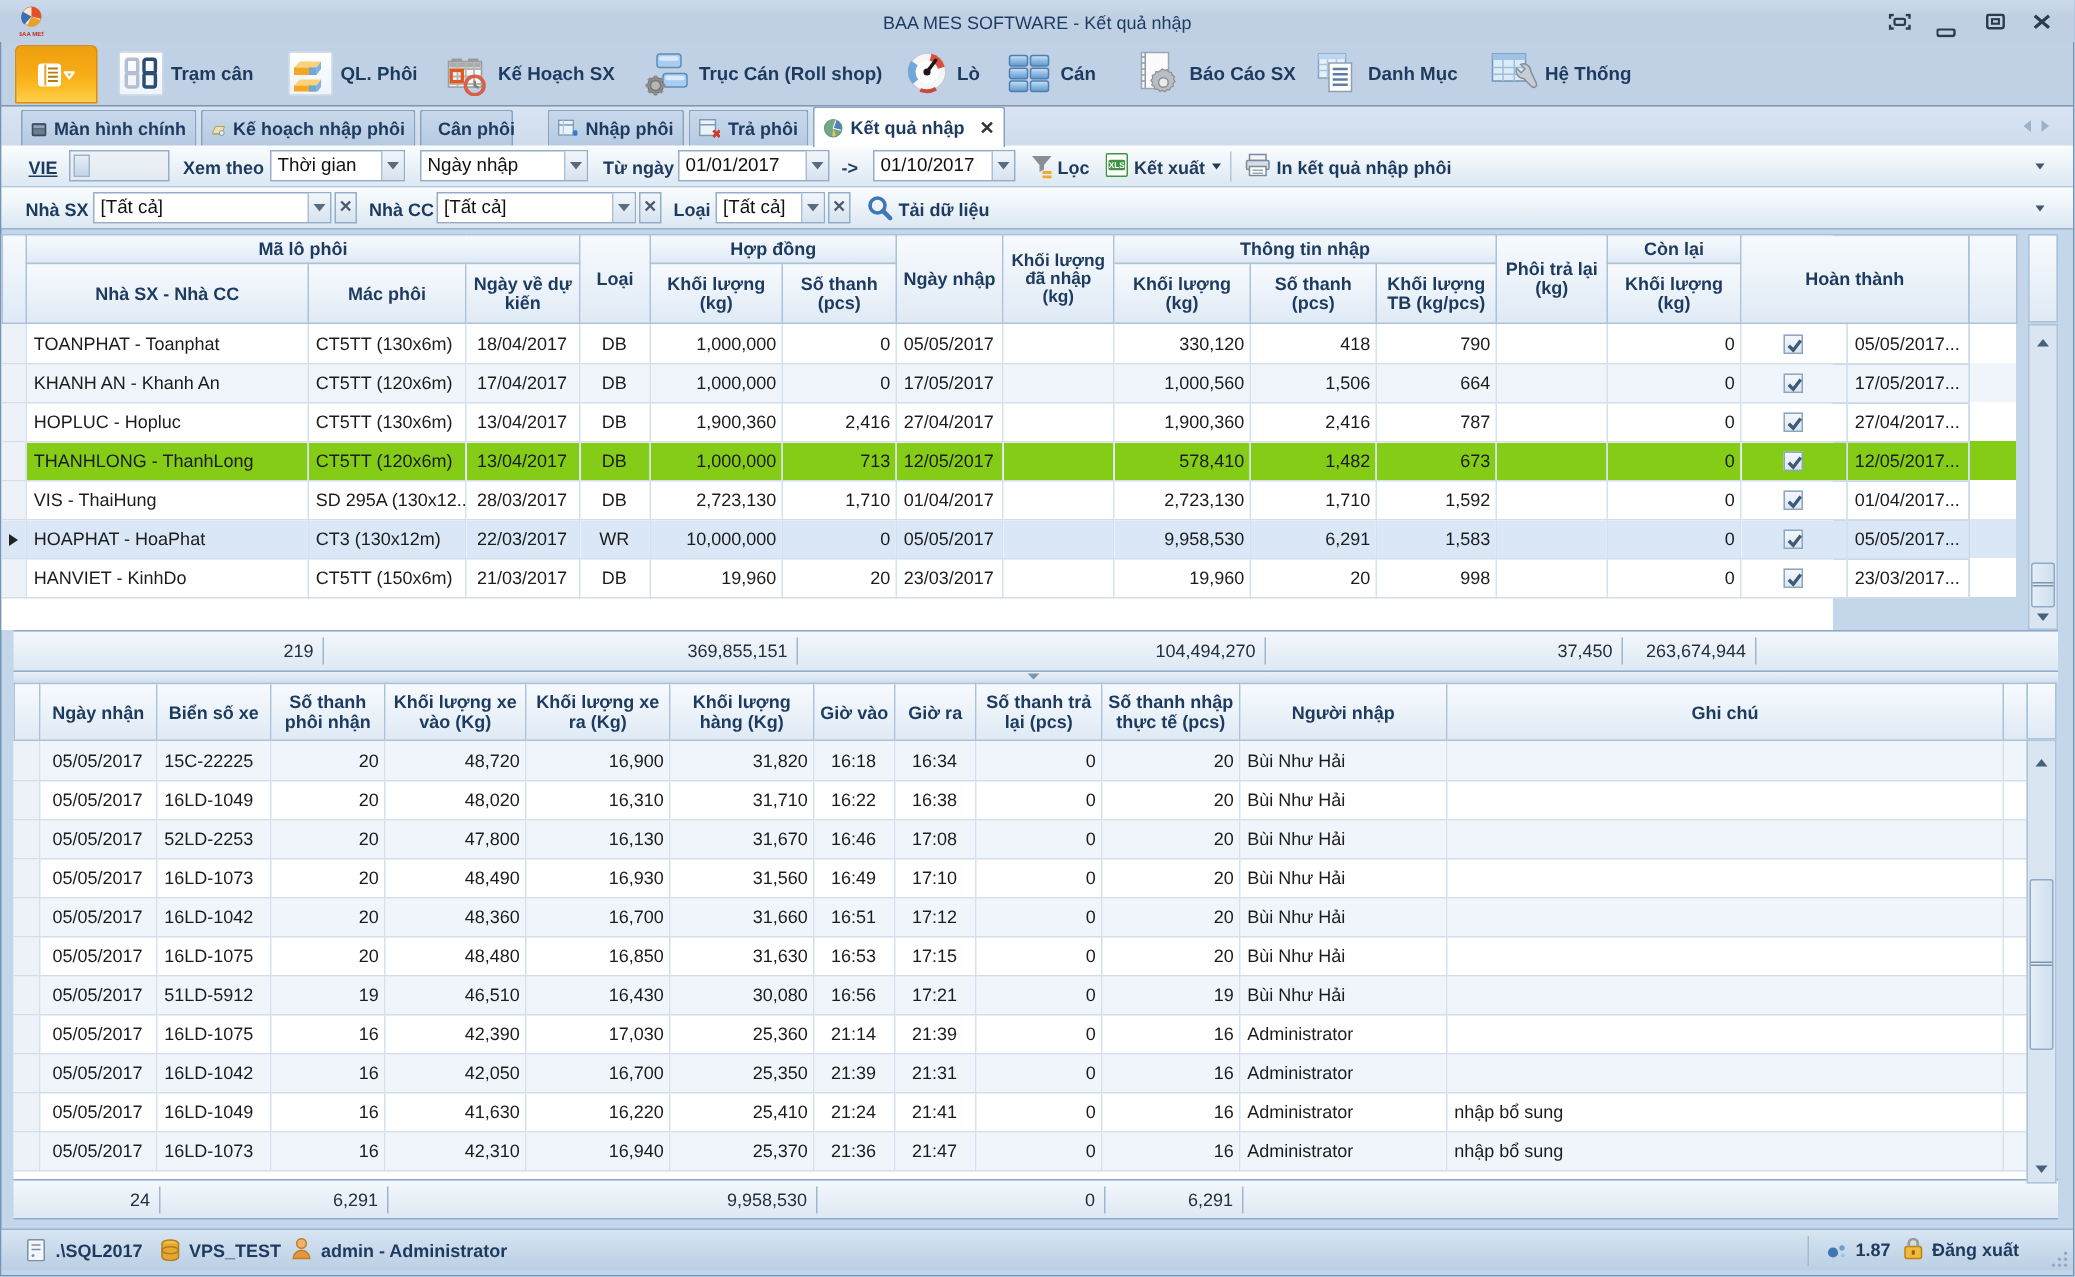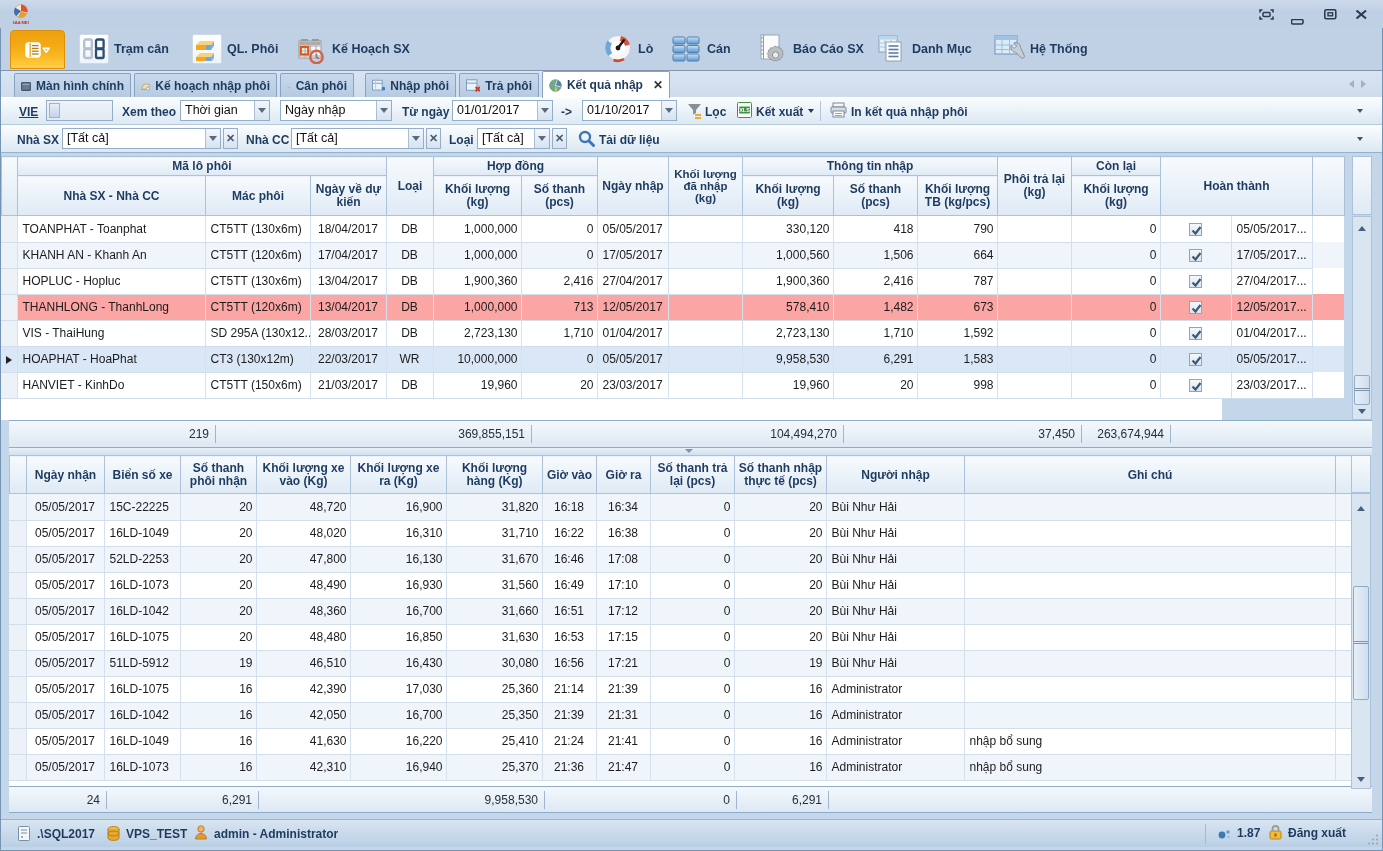--- a/index.html
+++ b/index.html
@@ -59,20 +59,21 @@
 </style></head><body>
 <div id="frame"></div>
 <div id="title">
 <div class="abs" style="left:13px;top:4px;"><svg width="16" height="21" viewBox="0 0 16 21" style="">
         <circle cx="8" cy="7" r="6.5" fill="#f2e8d8" stroke="#b89a6a" stroke-width="0.6"></circle>
         <path d="M8 0.5 a6.5 6.5 0 0 1 6.3 8 L8 7 z" fill="#e2512c"></path>
         <path d="M14 9.5 a6.5 6.5 0 0 1 -9 3.6 L8 7 z" fill="#e8a02c"></path>
         <path d="M2.2 3.8 a6.5 6.5 0 0 0 1 8.5 L8 7 z" fill="#3a6fb5"></path>
         <text x="8" y="20" font-size="4" fill="#c03020" text-anchor="middle" font-weight="bold" font-family="Liberation Sans">BAA MES</text>
       </svg></div>
+<div id="titletext">BAA MES SOFTWARE - Kết quả nhập</div>
 <div class="winbtn" style="left:1259px;top:9px;"><svg width="15" height="11" viewBox="0 0 15 11" style="">
         <g stroke="#2e3b4e" stroke-width="1.6" fill="none">
           <path d="M1 3.5 v-2.5 h2.5 M11.5 1 h2.5 v2.5 M14 7.5 v2.5 h-2.5 M3.5 10 h-2.5 v-2.5"></path>
         </g>
         <rect x="4" y="3.5" width="7" height="4" rx="1" fill="none" stroke="#2e3b4e" stroke-width="1.5"></rect>
       </svg></div>
 <div class="winbtn" style="left:1291px;top:14px;"><svg width="13" height="6" viewBox="0 0 13 6" style="">
         <rect x="0.5" y="0.5" width="11.5" height="4.5" rx="1.5" fill="none" stroke="#2e3b4e" stroke-width="1.6"></rect>
       </svg></div>
 <div class="winbtn" style="left:1324px;top:9px;"><svg width="13" height="11" viewBox="0 0 13 11" style="">
@@ -150,20 +151,42 @@
             <line x1="8" y1="7" x2="8" y2="24"></line>
             <line x1="13.5" y1="7" x2="13.5" y2="24"></line>
             <line x1="19" y1="7" x2="19" y2="24"></line>
           </g>
 <rect x="3.8" y="13" width="7.4" height="7.4" fill="none" stroke="#e2571b" stroke-width="2.2"></rect>
 <circle cx="19.5" cy="23" r="6.2" fill="none" stroke="#d8604a" stroke-width="2.4"></circle>
 <path d="M19.5 19.8 v3.4 l2.6 1.4" stroke="#808080" stroke-width="1.6" fill="none"></path>
         </g>
       </svg>
       <span style="margin-left:5px;">Kế Hoạch SX</span>
+    </div>
+<div class="rbtn" style="left:428px;">
+      <svg width="32" height="30" viewBox="0 0 32 30" style="">
+        <g>
+          <rect x="9" y="2" width="16" height="9" rx="2" fill="#a8cdf0" stroke="#5e8db8"></rect>
+          <rect x="10.5" y="3.5" width="13" height="3" rx="1.5" fill="#d8eafc"></rect>
+<rect x="13" y="15" width="16" height="9" rx="2" fill="#a8cdf0" stroke="#5e8db8"></rect>
+          <rect x="14.5" y="16.5" width="13" height="3" rx="1.5" fill="#d8eafc"></rect>
+<g fill="#9b9b9b" stroke="#6f6f6f" stroke-width="0.8">
+            <circle cx="8" cy="23" r="5.2"></circle>
+          </g>
+          <circle cx="8" cy="23" r="2" fill="#e8e8e8"></circle>
+<g stroke="#8a8a8a" stroke-width="2.4">
+            <line x1="8" y1="16.4" x2="8" y2="29.6"></line>
+            <line x1="1.4" y1="23" x2="14.6" y2="23"></line>
+            <line x1="3.4" y1="18.4" x2="12.6" y2="27.6"></line>
+            <line x1="12.6" y1="18.4" x2="3.4" y2="27.6"></line>
+          </g>
+<circle cx="8" cy="23" r="3.4" fill="#b5b5b5" stroke="#777"></circle>
+        </g>
+      </svg>
+      <span style="margin-left:5px;">Trục Cán (Roll shop)</span>
     </div>
 <div class="rbtn" style="left:602px;">
       <svg width="30" height="30" viewBox="0 0 30 30" style="">
         <g>
           <circle cx="15" cy="14" r="12.5" fill="#f4f6f8" stroke="#c2cbd6" stroke-width="1"></circle>
 <path d="M15 14 L18 1.9 A12.5 12.5 0 0 1 26.8 10.5 z" fill="#d94f3d"></path>
 <path d="M15 14 L5.5 22 A12.5 12.5 0 0 1 4.5 6.5 z" fill="#6fa8d8"></path>
 <circle cx="15" cy="14" r="7.6" fill="#fdfdfd"></circle>
 <path d="M10.5 26 a12.5 12.5 0 0 0 10.5 -0.8" fill="none" stroke="#c94a38" stroke-width="2.6"></path>
 <line x1="15" y1="14" x2="20.8" y2="6.2" stroke="#1a1a1a" stroke-width="2.4" stroke-linecap="round"></line>
@@ -261,21 +284,21 @@
       <span style="margin-left:5px;">Màn hình chính</span>
     </div>
 <div class="tab" style="left:133px;width:143px;">
       <svg width="15" height="13" viewBox="0 0 15 13" style="">
         <path d="M1 11 L4 3 h10 l-3 8 z" fill="#f0e0b0" stroke="#b09a60"></path>
         <path d="M1 11 h10" stroke="#b09a60"></path>
         <circle cx="11" cy="10" r="2.6" fill="#e8eef5" stroke="#7e93ab"></circle>
       </svg>
       <span style="margin-left:5px;">Kế hoạch nhập phôi</span>
     </div>
-<div class="tab" style="left:279px;width:74px;">
+<div class="tab" style="left:279px;width:62px;">
       <svg width="16" height="13" viewBox="0 0 16 13" style="">
         <path d="M2 1 h12 l-1.5 5 h-9 z" fill="#f6f8fa" stroke="#8a9cb2"></path>
         <path d="M8 6 v4" stroke="#8a9cb2" stroke-width="1.5"></path>
         <path d="M3 12 h10" stroke="#e07820" stroke-width="2"></path>
         <circle cx="8" cy="3.5" r="1.4" fill="#e07820"></circle>
       </svg>
       <span style="margin-left:5px;">Cân phôi</span>
     </div>
 <div class="tab" style="left:364px;width:91px;">
       <svg width="15" height="14" viewBox="0 0 15 14" style="">
@@ -515,21 +538,21 @@
           <td class="num">2,416</td>
           <td class="num">787</td>
           <td class="num"></td>
           <td class="num">0</td>
           <td class="ctr"><span class="chk"><svg width="11" height="11">
                 <path d="M1.5 5.5 l3 3 5 -6.5" fill="none" stroke="#3f5a77" stroke-width="2.2"></path>
               </svg></span></td>
           <td>27/04/2017...</td>
           <td style="border-right:none;border-bottom:none;"></td>
         </tr>
-<tr style="background:#fca5a5;">
+<tr style="background:#84cc16;">
           <td style="padding:0;text-align:center;background:#edf2f8;"></td>
           <td>THANHLONG - ThanhLong</td>
           <td>CT5TT (120x6m)</td>
           <td class="ctr">13/04/2017</td>
           <td class="ctr">DB</td>
           <td class="num">1,000,000</td>
           <td class="num">713</td>
           <td class="ctr">12/05/2017</td>
           <td class="num"></td>
           <td class="num">578,410</td>

